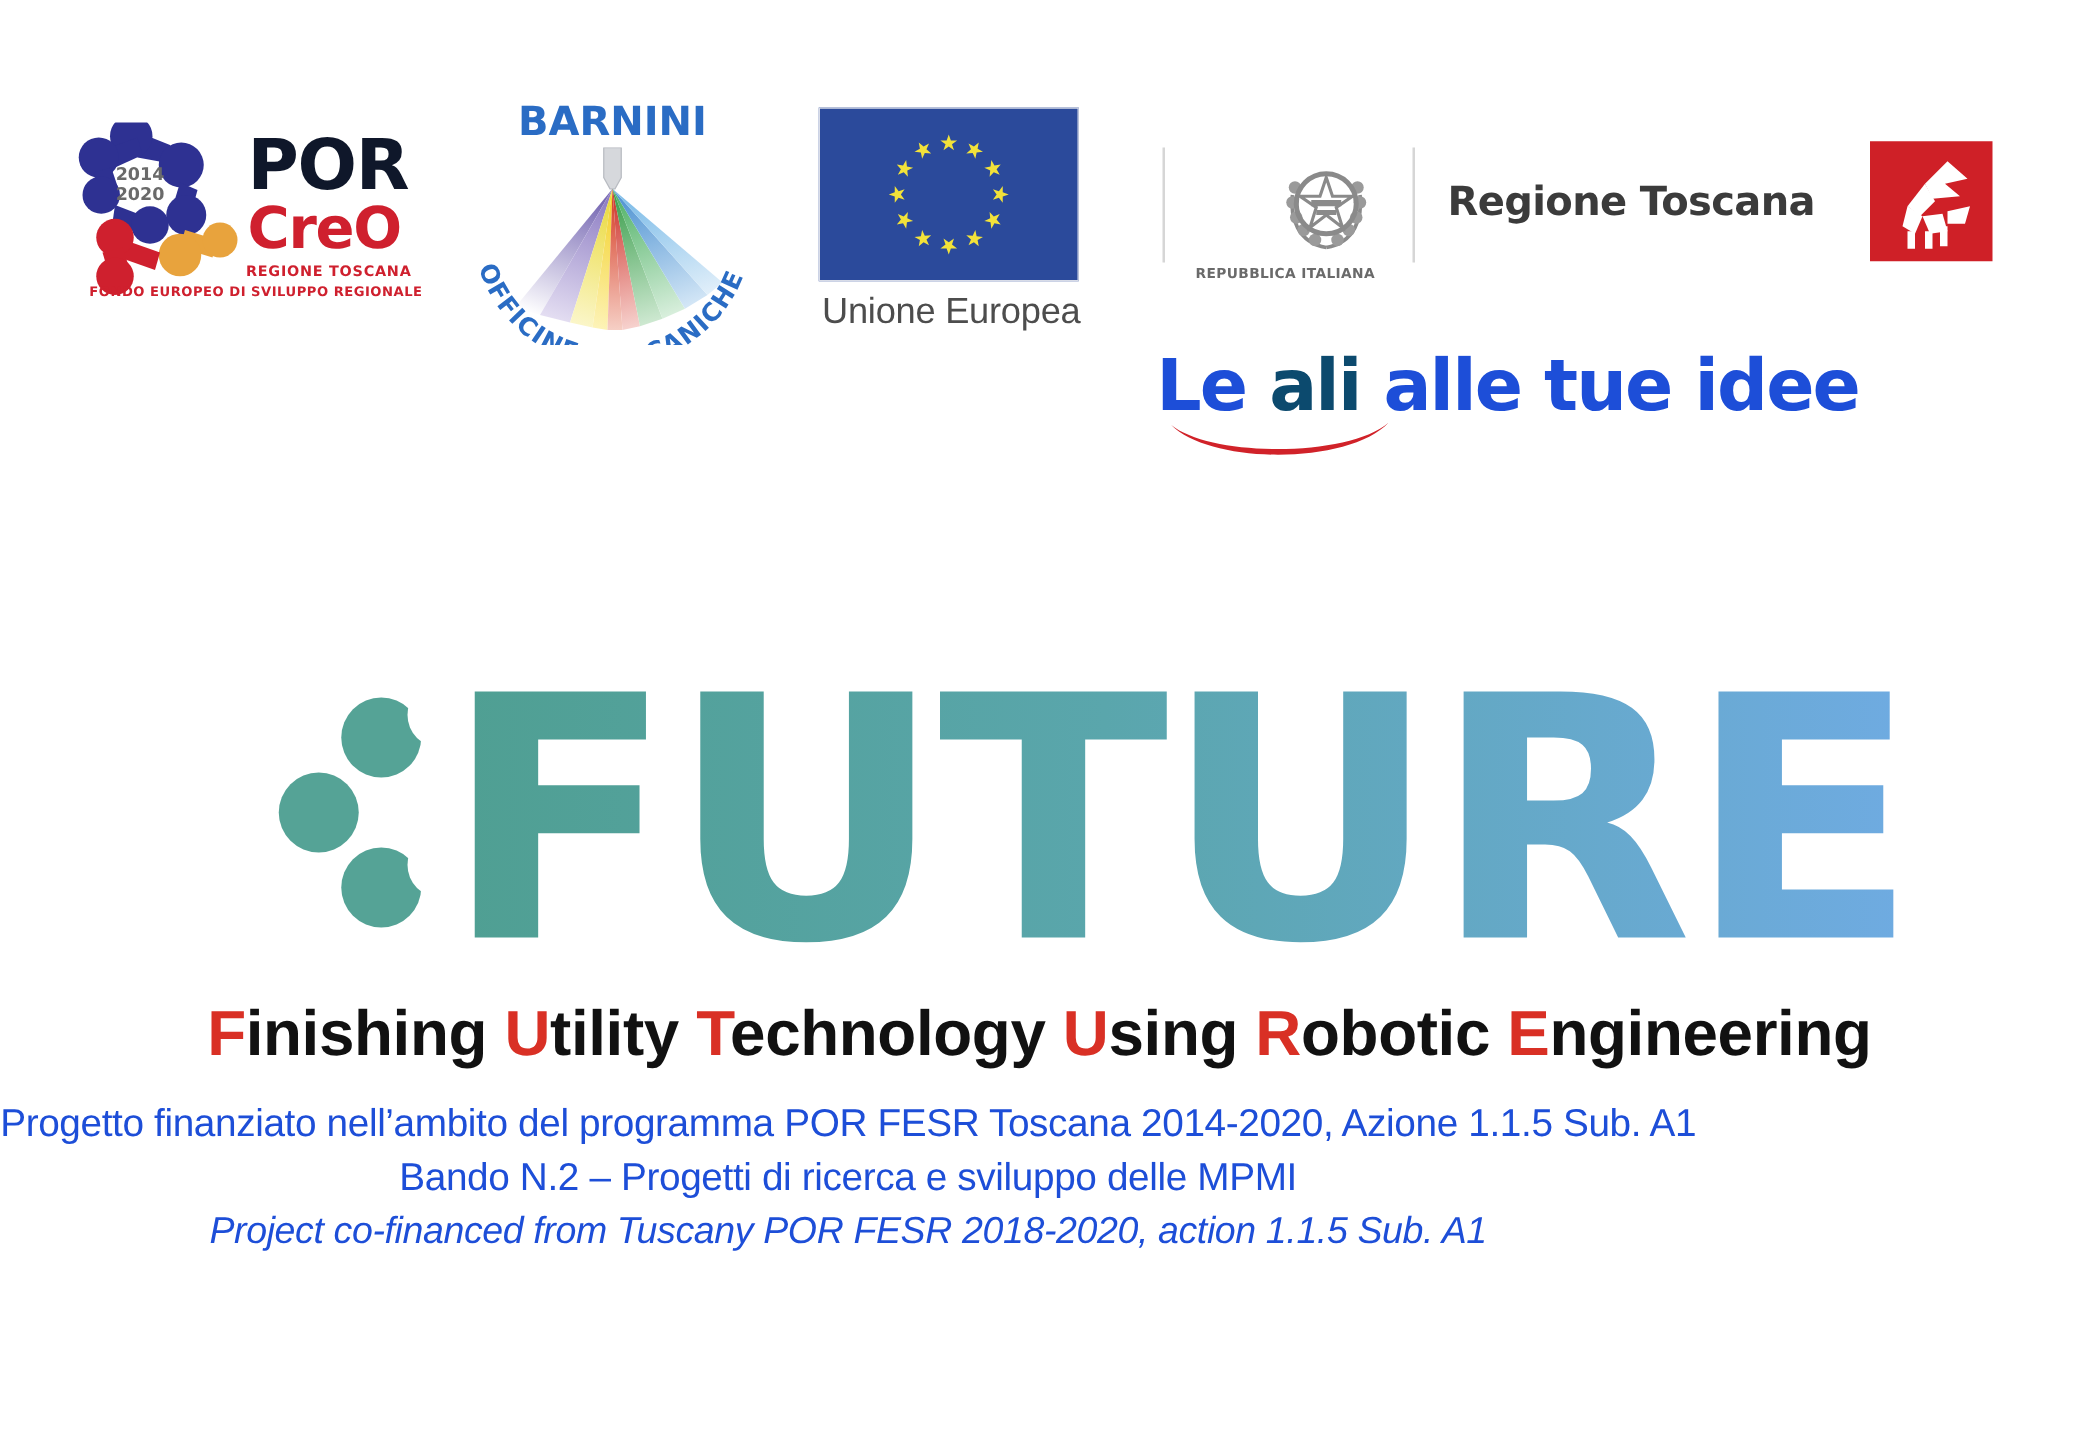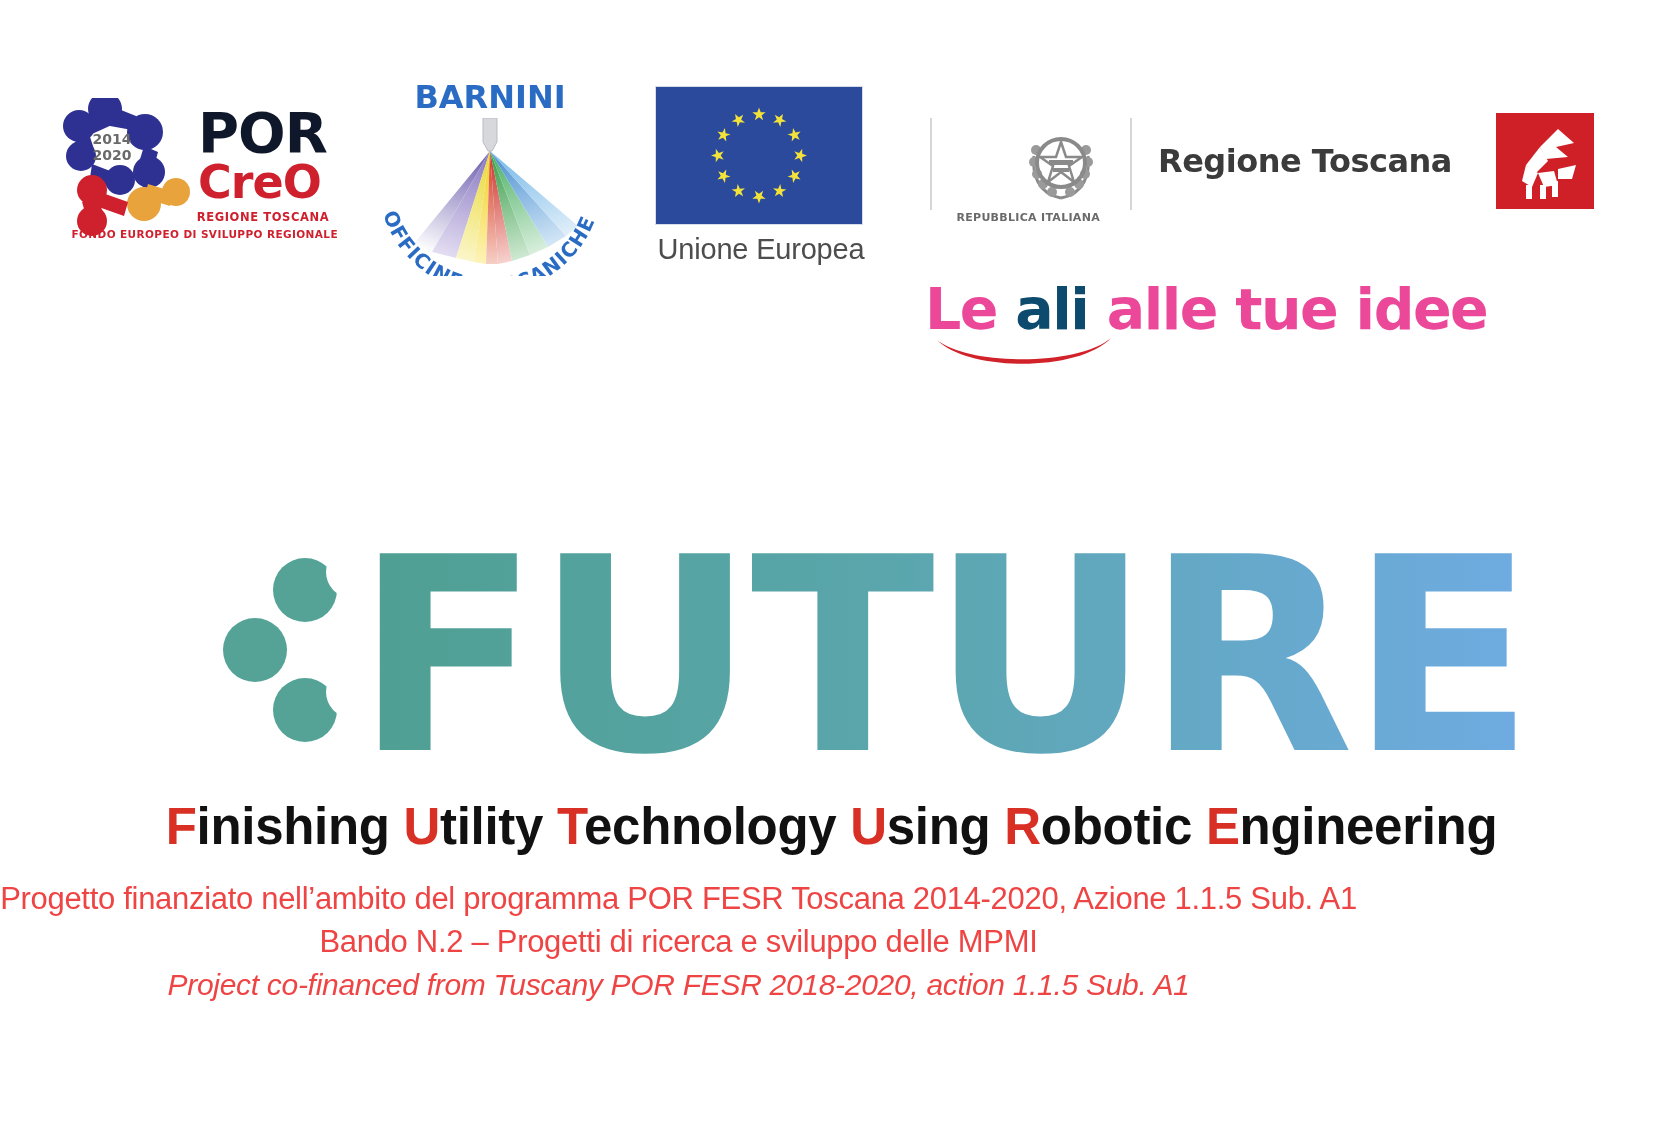--- a/index.html
+++ b/index.html
@@ -183,21 +183,21 @@
     height: 90px;
   }
   .slogan-text {
     font-family: "DejaVu Sans", sans-serif;
     font-weight: bold;
     font-size: 57px;
     letter-spacing: -1.5px;
     white-space: nowrap;
     line-height: 1;
   }
-  .slogan-blue { color: #ec4899; }
+  .slogan-blue { color: #1d4ed8; }
   .slogan-red  { color: #0c4a6e; }
   .slogan-swoosh { position: absolute; left: 4px; top: 55px; }
 
   
   .wordmark {
     position: absolute;
     left: 0;
     top: 520px;
     width: 1663px;
     height: 250px;
@@ -220,21 +220,21 @@
   .acronym .cap { color: #d93025; }
 
   
   .desc {
     position: absolute;
     left: 0;
     top: 877px;
     width: 1357px;
     text-align: center;
     font-family: "Liberation Sans", sans-serif;
-    color: #ef4444;
+    color: #1d4ed8;
   }
   .desc-line {
     font-size: 31px;
     line-height: 43px;
     white-space: nowrap;
     letter-spacing: -0.3px;
   }
   .desc-line.italic {
     font-style: italic;
     font-size: 30px;

